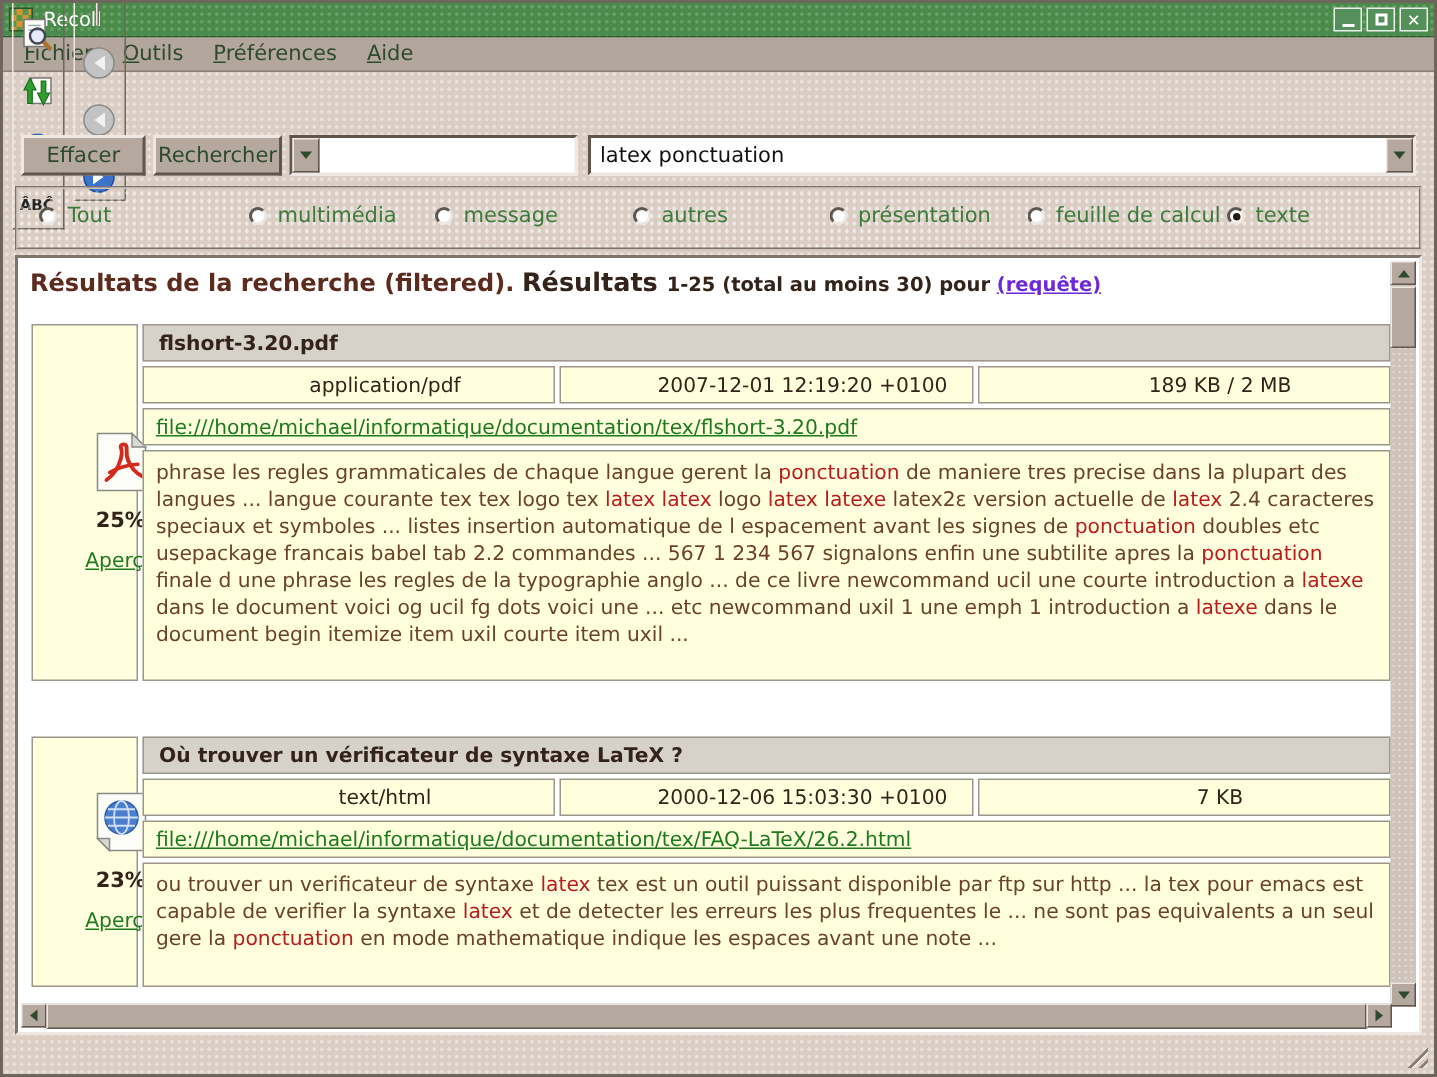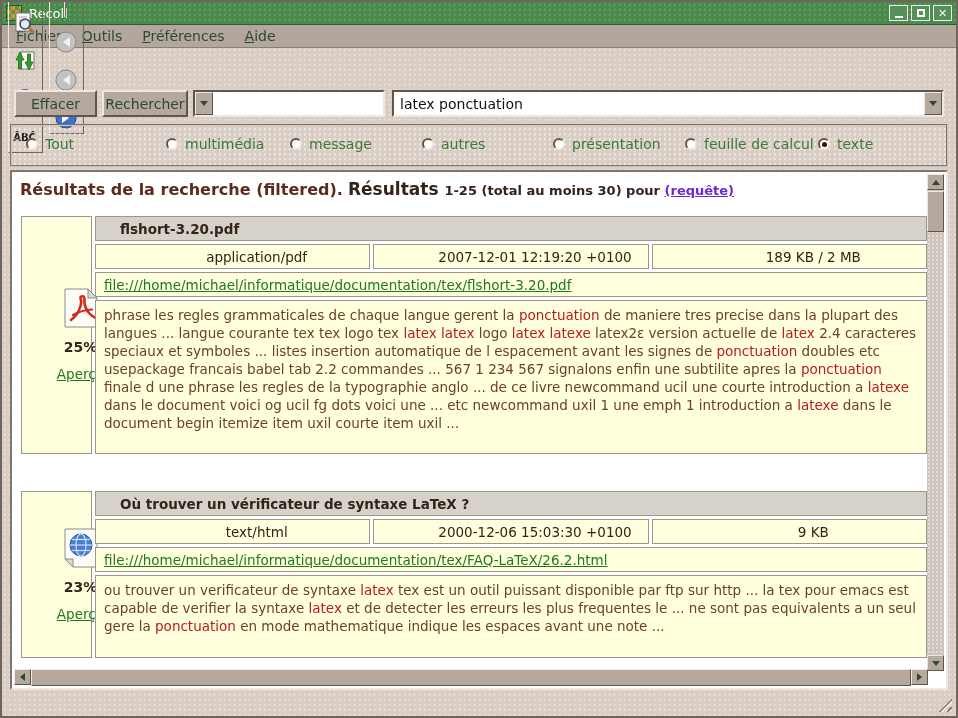--- a/index.html
+++ b/index.html
@@ -72,21 +72,21 @@
   .results-heading { position:absolute; left:8px; top:7px; white-space:nowrap; }
   .rh-title { color:#5c2b1d; font-weight:bold; font-size:16px; }
   .rh-sub { color:#33231a; font-size:13px; font-weight:bold; }
   .rh-prefix { color:#33231a; font-size:17px;font-weight:bold; }
   .rh-link { color:#6d28d9; font-size:13px; font-weight:bold; text-decoration:underline; }
 
   .result { position:absolute; left:9px; width:906px;
     display:grid; grid-template-columns:71px 1fr; grid-template-rows:25px 25px 25px 1fr; gap:3px; }
   .cell { border:1px solid #9c978d; background:#ffffdd;padding-left:48px; }
   .side { grid-row:1/5; display:flex; flex-direction:column; align-items:center; justify-content:center; gap:11px; }
-  .r-title { background:#d6d2c9; display:flex; align-items:center; padding:0 24px;
+  .r-title { background:#d6d2c9; display:flex; align-items:center; padding:0 10px;
     font-weight:bold; font-size:13.5px; color:#33231a; }
   .r-meta { border:none; background:transparent; display:grid; grid-template-columns:1fr 1fr 1fr; gap:3px; }
   .r-meta .cell { display:flex; align-items:center; justify-content:center; font-size:13.5px; color:#33231a; }
   .r-url { display:flex; align-items:center; padding:0 8px; overflow:hidden; }
   .r-url a, .preview-link { color:#1d7a1d; font-size:13.5px; text-decoration:underline; white-space:nowrap; }
   .r-snippet { padding:5px 8px; font-size:13.5px; line-height:18px; color:#6b4226; overflow:hidden; }
   .hl { color:#b91c1c; }
   .pct { font-weight:bold; font-size:14px; color:#33231a; }
 
   
@@ -276,21 +276,21 @@
           <line x1="9" y1="11.5" x2="27" y2="11.5" stroke="#cfe0f8" stroke-width="1.2"></line>
           <line x1="9" y1="22.5" x2="27" y2="22.5" stroke="#cfe0f8" stroke-width="1.2"></line>
         </svg>
         <span class="pct">23%</span>
         <a class="preview-link" href="#">Aperçu</a>
       </div>
       <div class="cell r-title">Où trouver un vérificateur de syntaxe LaTeX ?</div>
       <div class="r-meta">
         <div class="cell">text/html</div>
         <div class="cell">2000-12-06 15:03:30 +0100</div>
-        <div class="cell">9 KB</div>
+        <div class="cell">7 KB</div>
       </div>
       <div class="cell r-url">
         <a href="#">file:///home/michael/informatique/documentation/tex/FAQ-LaTeX/26.2.html</a>
       </div>
       <div class="cell r-snippet"><span>ou trouver un verificateur de syntaxe </span><span class="hl">latex</span><span> tex est un outil puissant disponible par ftp sur http ... la tex pour emacs est capable de verifier la syntaxe </span><span class="hl">latex</span><span> et de detecter les erreurs les plus frequentes le ... ne sont pas equivalents a un seul gere la </span><span class="hl">ponctuation</span><span> en mode mathematique indique les espaces avant une note ...</span></div>
     </div>
 
     <div class="vscroll">
       <div class="sb-btn">
           <span class="tri-up"></span>

